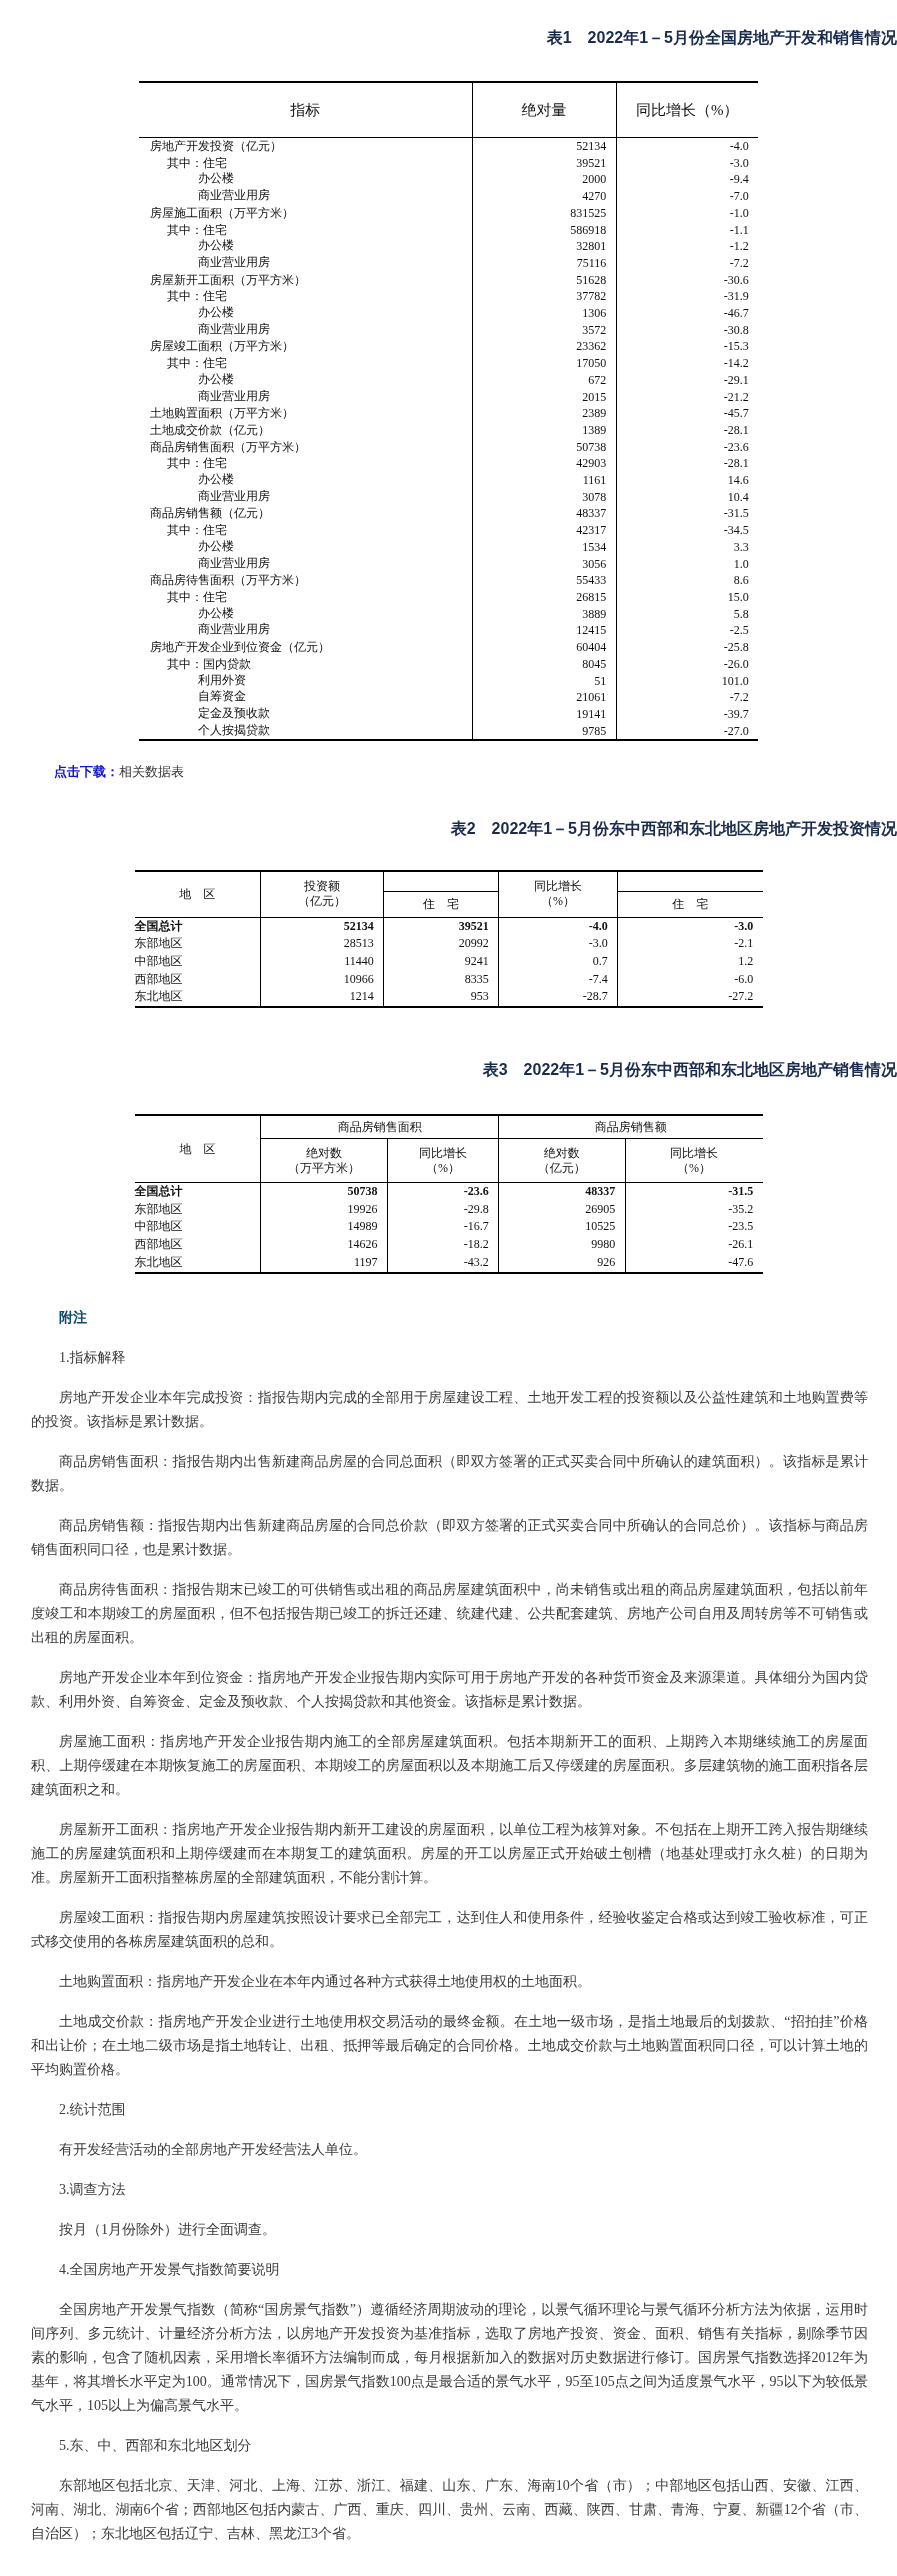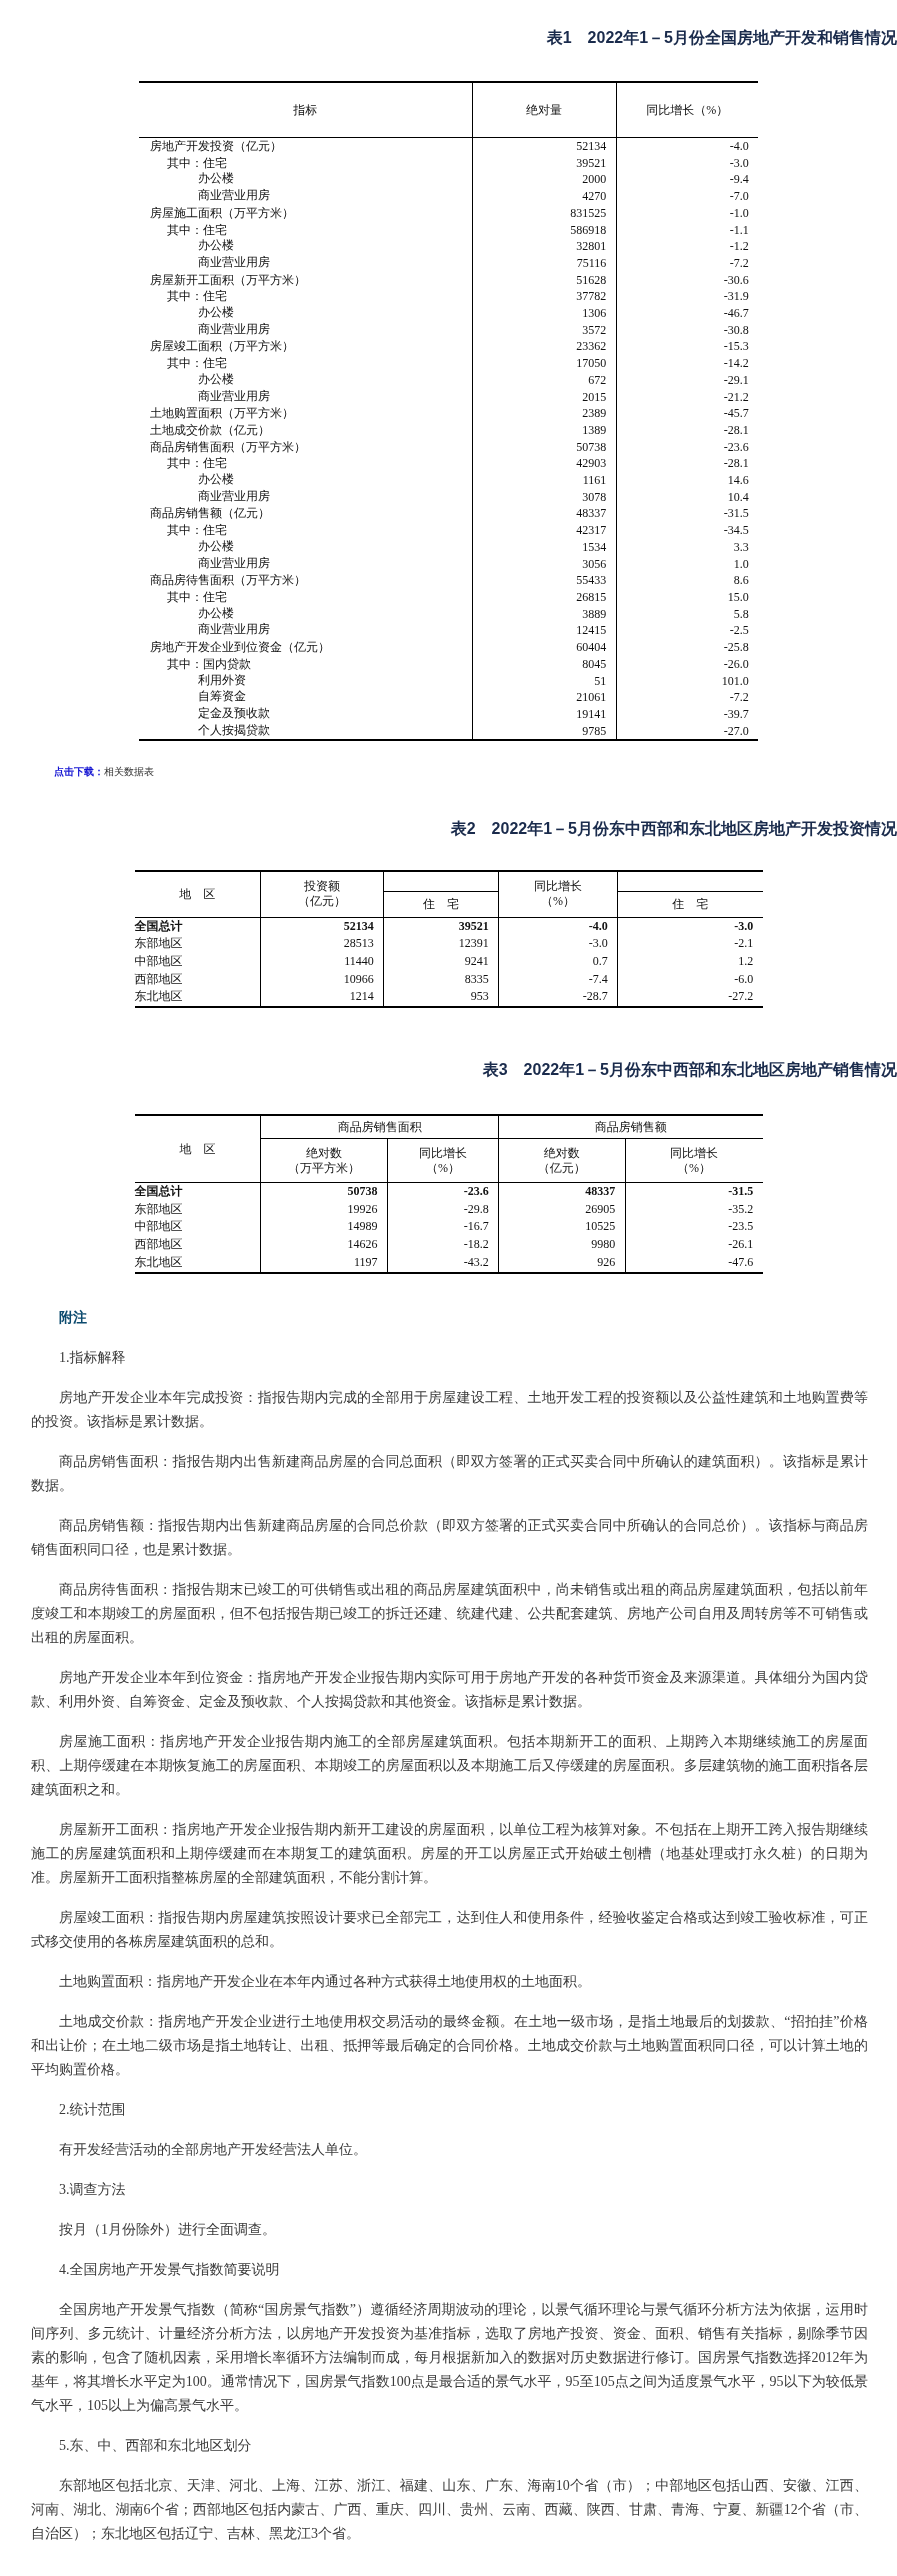--- a/index.html
+++ b/index.html
@@ -19,21 +19,21 @@
     border-collapse:collapse;table-layout:fixed;margin:0 auto;
     border-top:2.8px solid #000;border-bottom:2.8px solid #000;
     font-size:12px;color:#111;
   }
   table.datatable th{font-weight:normal;padding:0;}
   table.datatable td{padding:0;}
   .vr{border-right:0.9px solid #000;}
 
   
   #t1{width:619px;margin-top:32px;}
-  #t1 thead th{height:54px;font-size:12px;border-bottom:1.9px solid #000;}
+  #t1 thead th{height:54px;font-size:15px;border-bottom:1.9px solid #000;}
   #t1 tbody td{height:16.7px;line-height:16.7px;white-space:nowrap;overflow:hidden;}
   #t1 .lbl{text-align:left;}
   #t1 .ind0{padding-left:11px;}
   #t1 .ind1{padding-left:28px;}
   #t1 .ind2{padding-left:59px;font-family:Liberation Mono, monospace;}
   .num{text-align:right;padding-right:9.3px !important;}
 
   
   #t2,#t3{width:628px;}
   #t2{margin-top:30px;}
@@ -43,21 +43,21 @@
   #t2 .subtop{height:18.6px;border-bottom:0.9px solid #000;}
   #t2 .sub{height:25px;}
   #t3 .grp{height:22px;border-bottom:0.9px solid #000;text-align:center;}
   #t3 .sub2{height:43px;text-align:center;}
   .hstack div{line-height:15px;text-align:center;}
   #t2 tbody td,#t3 tbody td{height:17.7px;line-height:17.7px;white-space:nowrap;}
   .region{text-align:left;}
   tr.total td{font-weight:bold;}
 
   
-  .dl-line{margin:22px 0 0 54px;font-size:10px;line-height:18.6px;}
+  .dl-line{margin:22px 0 0 54px;font-size:13px;line-height:18.6px;}
   .dl-label{color:#1414d2;font-weight:bold;text-decoration:none;cursor:pointer;}
   .dl-target{color:#333;}
 
   
   .notes{padding:0 29px 37px 31px;margin-top:32px;font-size:14px;color:#3a3a3a;}
   .notes-heading{font-weight:bold;color:#0c4a6e;text-indent:2em;margin:0 0 16px 0;line-height:24px;}
   .note-h,.note-p{margin:16px 0;line-height:24px;text-indent:2em;text-align:justify;}
 </style>
 </head>
 <body>
@@ -298,21 +298,21 @@
         <tr class="total">
           <td class="region vr">全国总计</td>
           <td class="num vr">52134</td>
           <td class="num vr">39521</td>
           <td class="num vr">-4.0</td>
           <td class="num">-3.0</td>
         </tr>
         <tr>
           <td class="region vr">东部地区</td>
           <td class="num vr">28513</td>
-          <td class="num vr">12391</td>
+          <td class="num vr">20992</td>
           <td class="num vr">-3.0</td>
           <td class="num">-2.1</td>
         </tr>
         <tr>
           <td class="region vr">中部地区</td>
           <td class="num vr">11440</td>
           <td class="num vr">9241</td>
           <td class="num vr">0.7</td>
           <td class="num">1.2</td>
         </tr>

